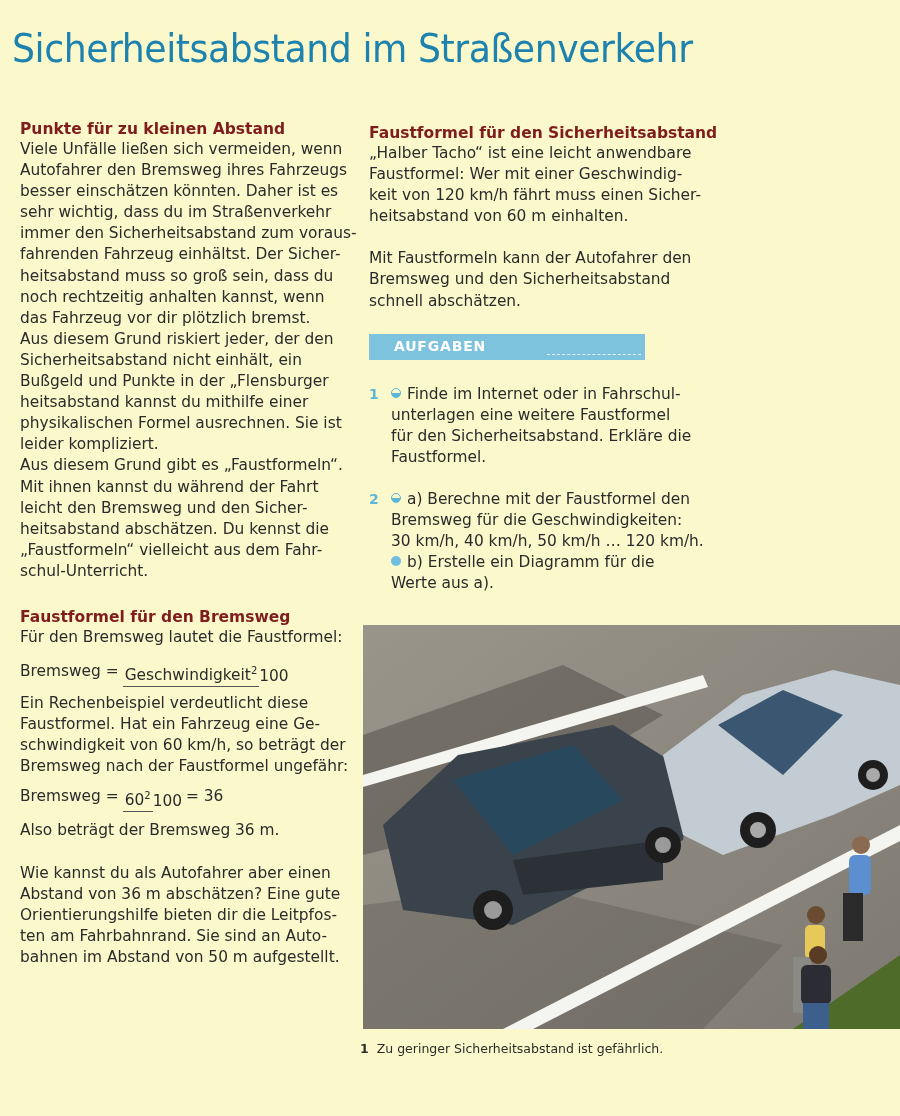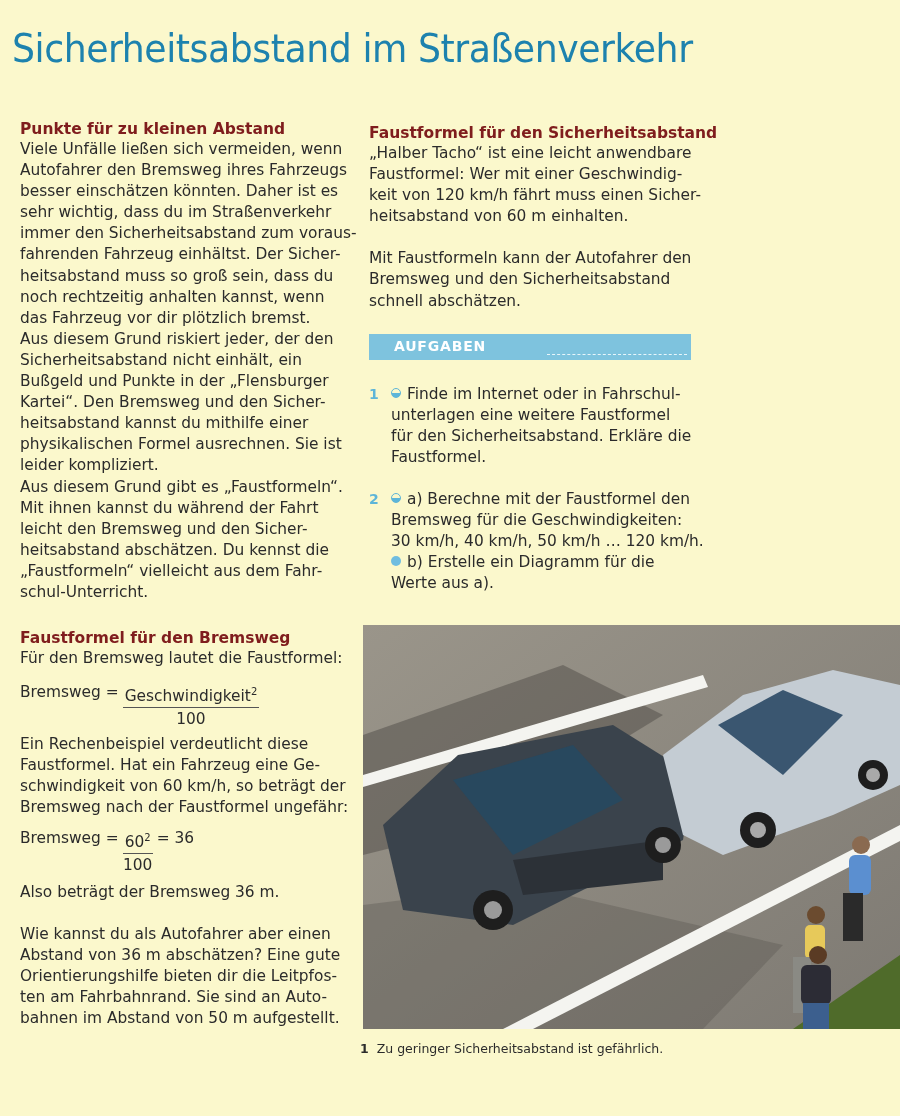--- a/index.html
+++ b/index.html
@@ -29,26 +29,26 @@
   }
   p.body {
     margin: 0; font-size: 15.4px; line-height: 21.1px; color: #2b2b2b;
   }
   .line { display: block; white-space: nowrap; }
   .spacer { height: 21px; }
   .formula {
     display: flex; align-items: flex-start; font-size: 15.4px; color: #2b2b2b;
     margin: 6px 0 6px 0;
   }
-  .frac { display: inline-flex; flex-direction: column; align-items: center; margin: 0 4px; }
+  .frac { display: inline-flex; align-items: center; margin: 0 4px; }
   .frac .num { border-bottom: 1px solid #555; padding: 0 2px 2px 2px; line-height: 18px; }
   .frac .den { padding-top: 2px; line-height: 18px; }
   sup { font-size: 10px; vertical-align: 6px; }
   .banner {
-    position: relative; width: 322px; height: 26px; margin-left: 0px;
+    position: relative; width: 276px; height: 26px; margin-left: 0px;
     background: #7ec3de;
   }
   .banner .label {
     position: absolute; left: 25px; top: 4px; color: #ffffff;
     font-weight: bold; font-size: 14px; letter-spacing: 0.8px;
   }
   .banner .dash {
     position: absolute; left: 178px; right: 4px; top: 20px;
     border-bottom: 1px dashed #e8f6fb;
   }
@@ -90,21 +90,20 @@
     <span class="line">besser einschätzen könnten. Daher ist es</span>
     <span class="line">sehr wichtig, dass du im Straßenverkehr</span>
     <span class="line">immer den Sicherheitsabstand zum voraus-</span>
     <span class="line">fahrenden Fahrzeug einhältst. Der Sicher-</span>
     <span class="line">heitsabstand muss so groß sein, dass du</span>
     <span class="line">noch rechtzeitig anhalten kannst, wenn</span>
     <span class="line">das Fahrzeug vor dir plötzlich bremst.</span>
     <span class="line">Aus diesem Grund riskiert jeder, der den</span>
     <span class="line">Sicherheitsabstand nicht einhält, ein</span>
     <span class="line">Bußgeld und Punkte in der „Flensburger</span>
-    <span class="line">Kartei“. Den Bremsweg und den Sicher-</span>
     <span class="line">heitsabstand kannst du mithilfe einer</span>
     <span class="line">physikalischen Formel ausrechnen. Sie ist</span>
     <span class="line">leider kompliziert.</span>
     <span class="line">Aus diesem Grund gibt es „Faustformeln“.</span>
     <span class="line">Mit ihnen kannst du während der Fahrt</span>
     <span class="line">leicht den Bremsweg und den Sicher-</span>
     <span class="line">heitsabstand abschätzen. Du kennst die</span>
     <span class="line">„Faustformeln“ vielleicht aus dem Fahr-</span>
     <span class="line">schul-Unterricht.</span>
   </p>

